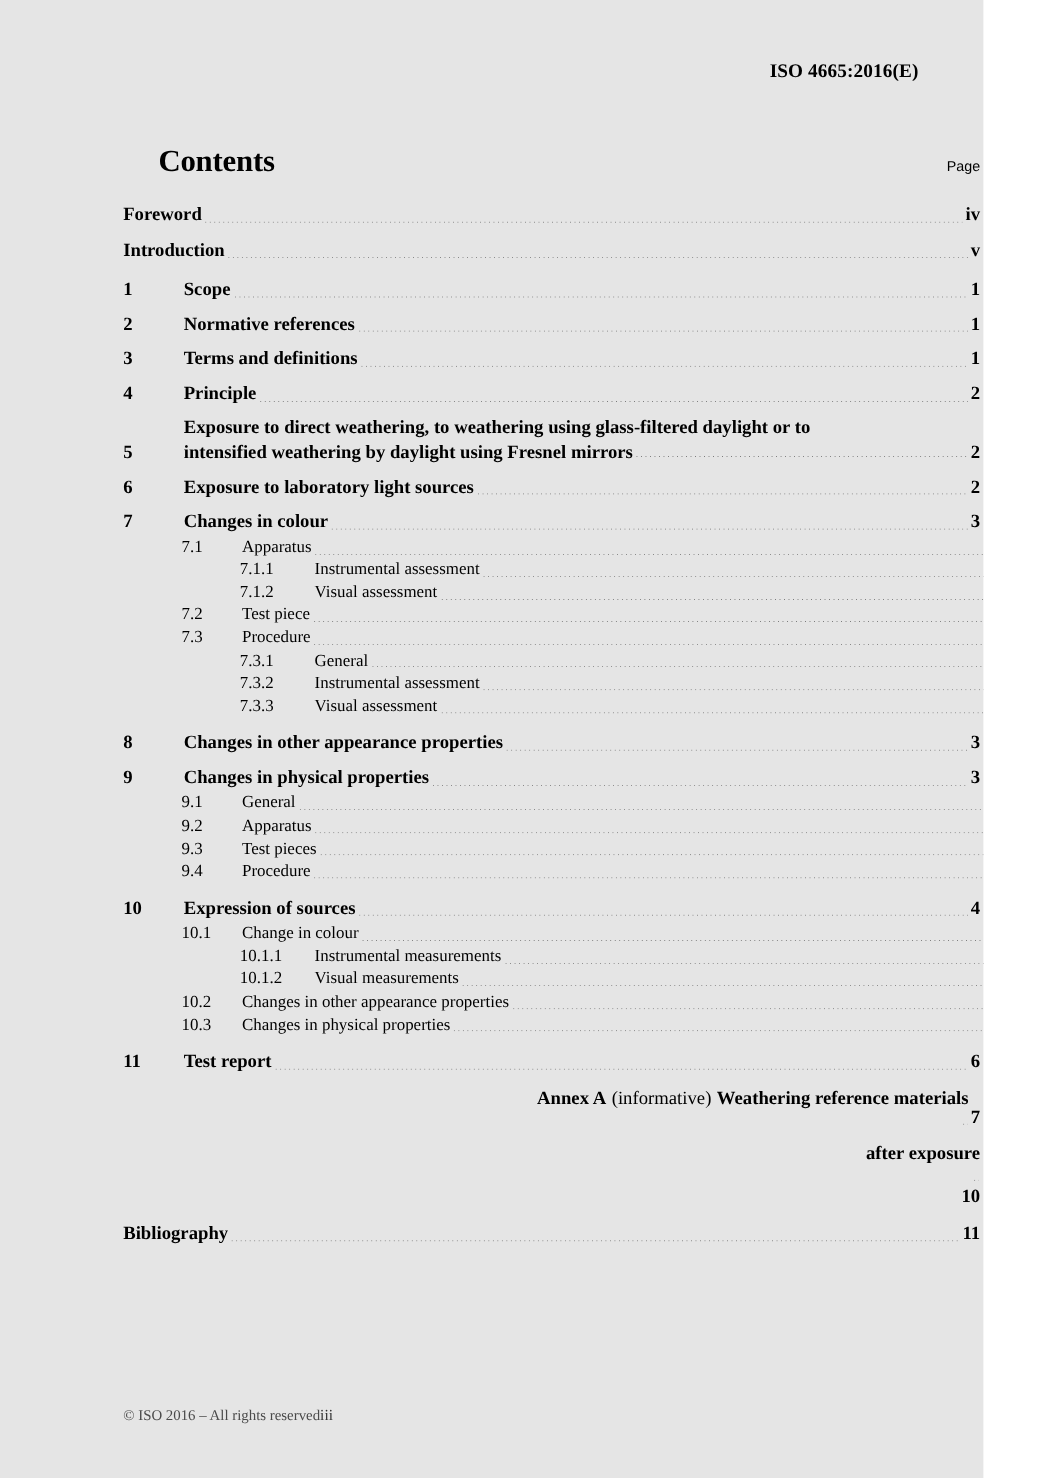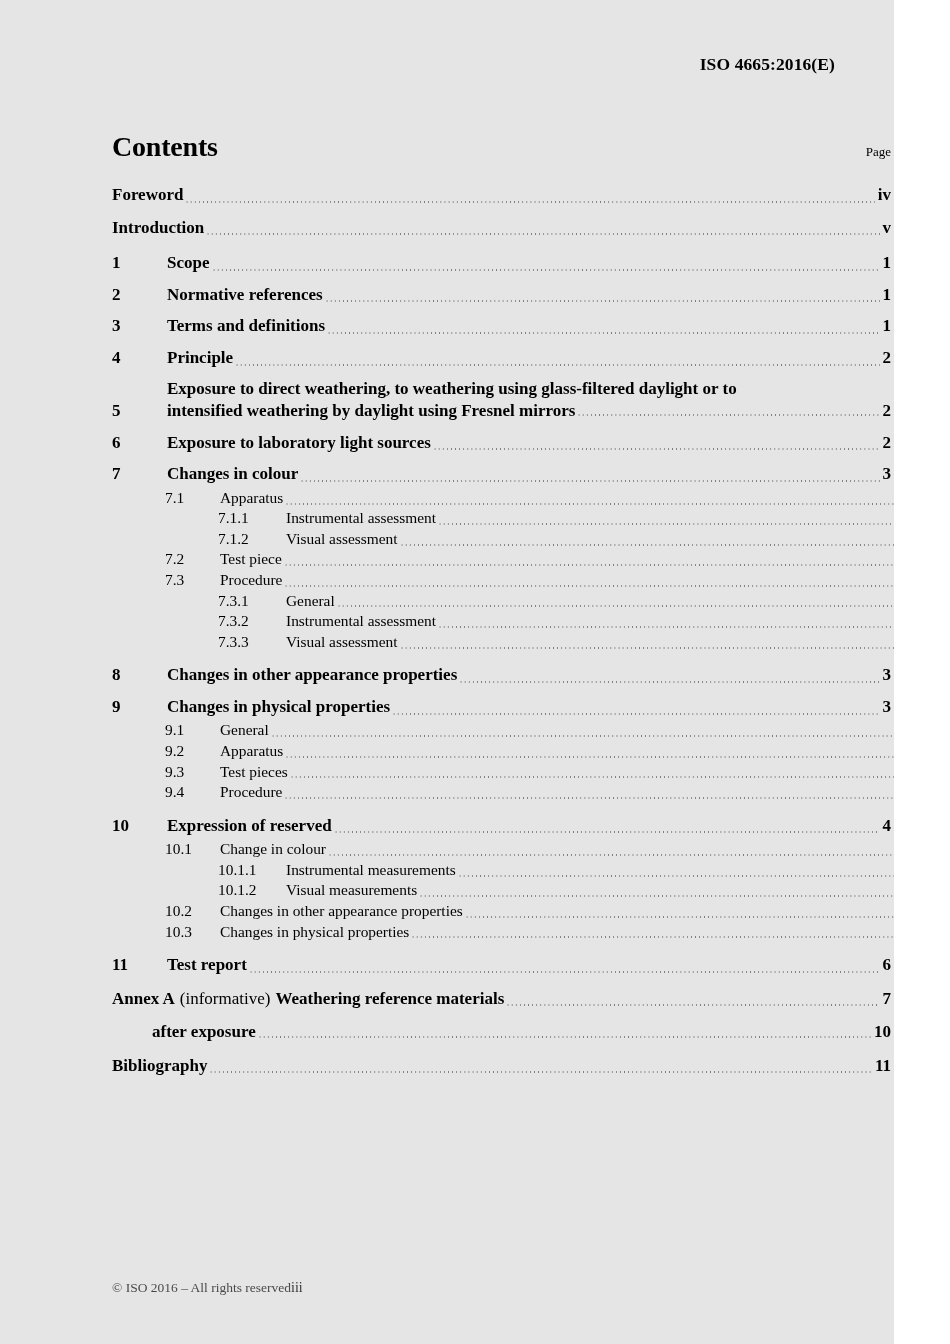--- a/index.html
+++ b/index.html
@@ -36,23 +36,24 @@
     width: 779px;
     display: flex;
     align-items: baseline;
     justify-content: space-between;
   }
   .contents-title {
     font-family: "Liberation Serif", serif;
     font-weight: bold;
     font-size: 28px;
     letter-spacing: -0.2px;
+    margin-left: 32px;
   }
   .page-label {
-    font-family: Liberation Serif, serif;
+    font-family: Liberation Sans, sans-serif;
     font-size: 13px;
   }
   
   .toc {
     position: absolute;
     top: 184px;
     left: 112px;
     width: 779px;
   }
   .toc-entry {
@@ -140,24 +141,25 @@
   }
   .annex .ann-label { font-weight: bold; }
   .annex .ann-kind  { font-weight: normal; }
   .annex .ann-name  { font-weight: bold; }
   .annex-2line .title-block {
     display: block;
     width: 100%;
   }
   .annex-line2 {
     display: flex;
-    align-items: center;
+    align-items: flex-end;
     width: 100%;
     padding-left: 40px;
     box-sizing: border-box;
+    flex-direction: column;
   }
   .annex-line1 {
     display: block;
     width: 100%;
   }
 
   
   .two-line .title-block { display: block; width: 100%; }
   .two-line .line2 {
     display: flex;
@@ -400,21 +402,21 @@
       <span class="title-wrap">
         <span class="title">Procedure</span>
         <span class="leader"></span>
       </span>
       <span class="pg">4</span>
     </div>
 
     <div class="toc-entry lvl1 gap-before" style="margin-bottom:3px">
       <span class="num">10</span>
       <span class="title-wrap">
-        <span class="title">Expression of reserved</span>
+        <span class="title">Expression of sources</span>
         <span class="leader"></span>
       </span>
       <span class="pg">4</span>
     </div>
 
     <div class="toc-entry lvl2">
       <span class="num">10.1</span>
       <span class="title-wrap">
         <span class="title">Change in colour</span>
         <span class="leader"></span>
@@ -461,21 +463,21 @@
     <div class="toc-entry lvl1 gap-before" style="margin-bottom:12px">
       <span class="num">11</span>
       <span class="title-wrap">
         <span class="title">Test report</span>
         <span class="leader"></span>
       </span>
       <span class="pg">6</span>
     </div>
 
     <div class="toc-entry lvl-front annex" style="margin-bottom:12px">
-      <span class="title-wrap" style="display:flex;">
+      <span class="title-wrap" style="display:flex;flex-direction:column;">
         <span class="title"><span class="ann-label">Annex A</span><span class="ann-kind" style="padding-left:5px">(informative)</span><span class="ann-name" style="padding-left:5px">Weathering reference materials</span></span>
         <span class="leader"></span>
       </span>
       <span class="pg">7</span>
     </div>
 
     <div class="toc-entry lvl-front annex annex-2line" style="margin-bottom:12px">
       <span class="title-block">
         <span class="annex-line2">
           <span class="title ann-name">after exposure</span>

